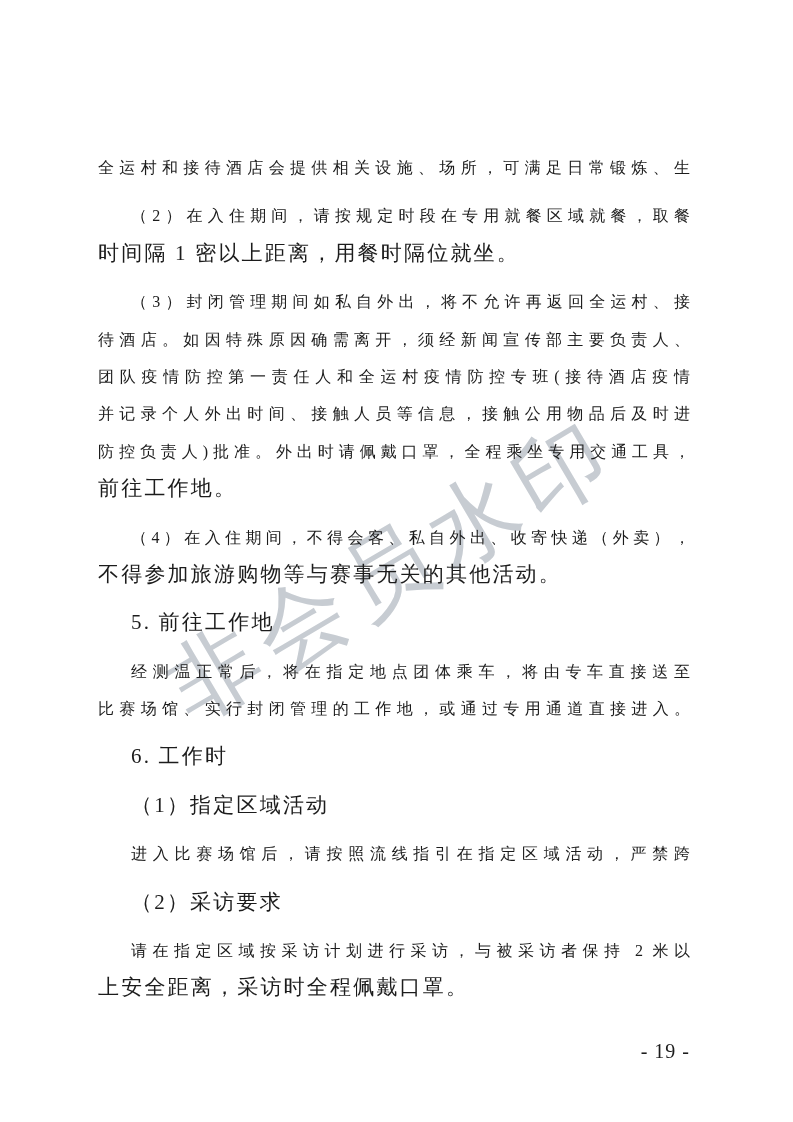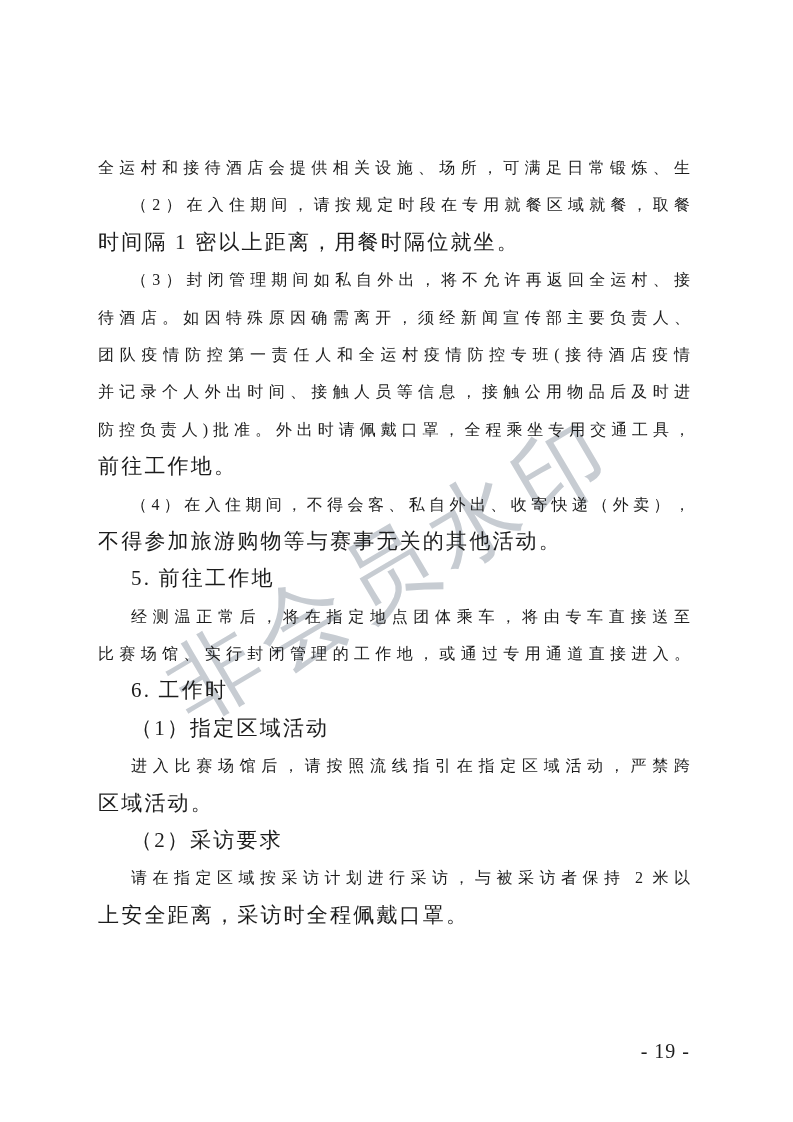--- a/index.html
+++ b/index.html
@@ -41,20 +41,21 @@
   .line {
     height: 37.4px;
     line-height: 37.4px;
     font-size: 21px;
     letter-spacing: 2.2px;
     white-space: nowrap;
     overflow: visible;
   }
   .line.indent {
     padding-left: 33px;
+    margin-top: 11px;
   }
   .line.full {
     font-size: 16px;
     letter-spacing: 0;
     white-space: normal;
     text-align: justify;
     text-align-last: justify;
     overflow: hidden;
   }
   .page-number {
@@ -84,19 +85,18 @@
       <div class="line full">防控负责人)批准。外出时请佩戴口罩，全程乘坐专用交通工具，</div>
       <div class="line">前往工作地。</div>
       <div class="line indent full">（4）在入住期间，不得会客、私自外出、收寄快递（外卖），</div>
       <div class="line">不得参加旅游购物等与赛事无关的其他活动。</div>
       <div class="line indent">5. 前往工作地</div>
       <div class="line indent full">经测温正常后，将在指定地点团体乘车，将由专车直接送至</div>
       <div class="line full">比赛场馆、实行封闭管理的工作地，或通过专用通道直接进入。</div>
       <div class="line indent">6. 工作时</div>
       <div class="line indent">（1）指定区域活动</div>
       <div class="line indent full">进入比赛场馆后，请按照流线指引在指定区域活动，严禁跨</div>
-      <div class="line">区域活动。</div>
       <div class="line indent">（2）采访要求</div>
       <div class="line indent full">请在指定区域按采访计划进行采访，与被采访者保持 2 米以</div>
       <div class="line">上安全距离，采访时全程佩戴口罩。</div>
     </div>
   <div class="page-number">- 19 -</div>
 </div>
 
 </body></html>

